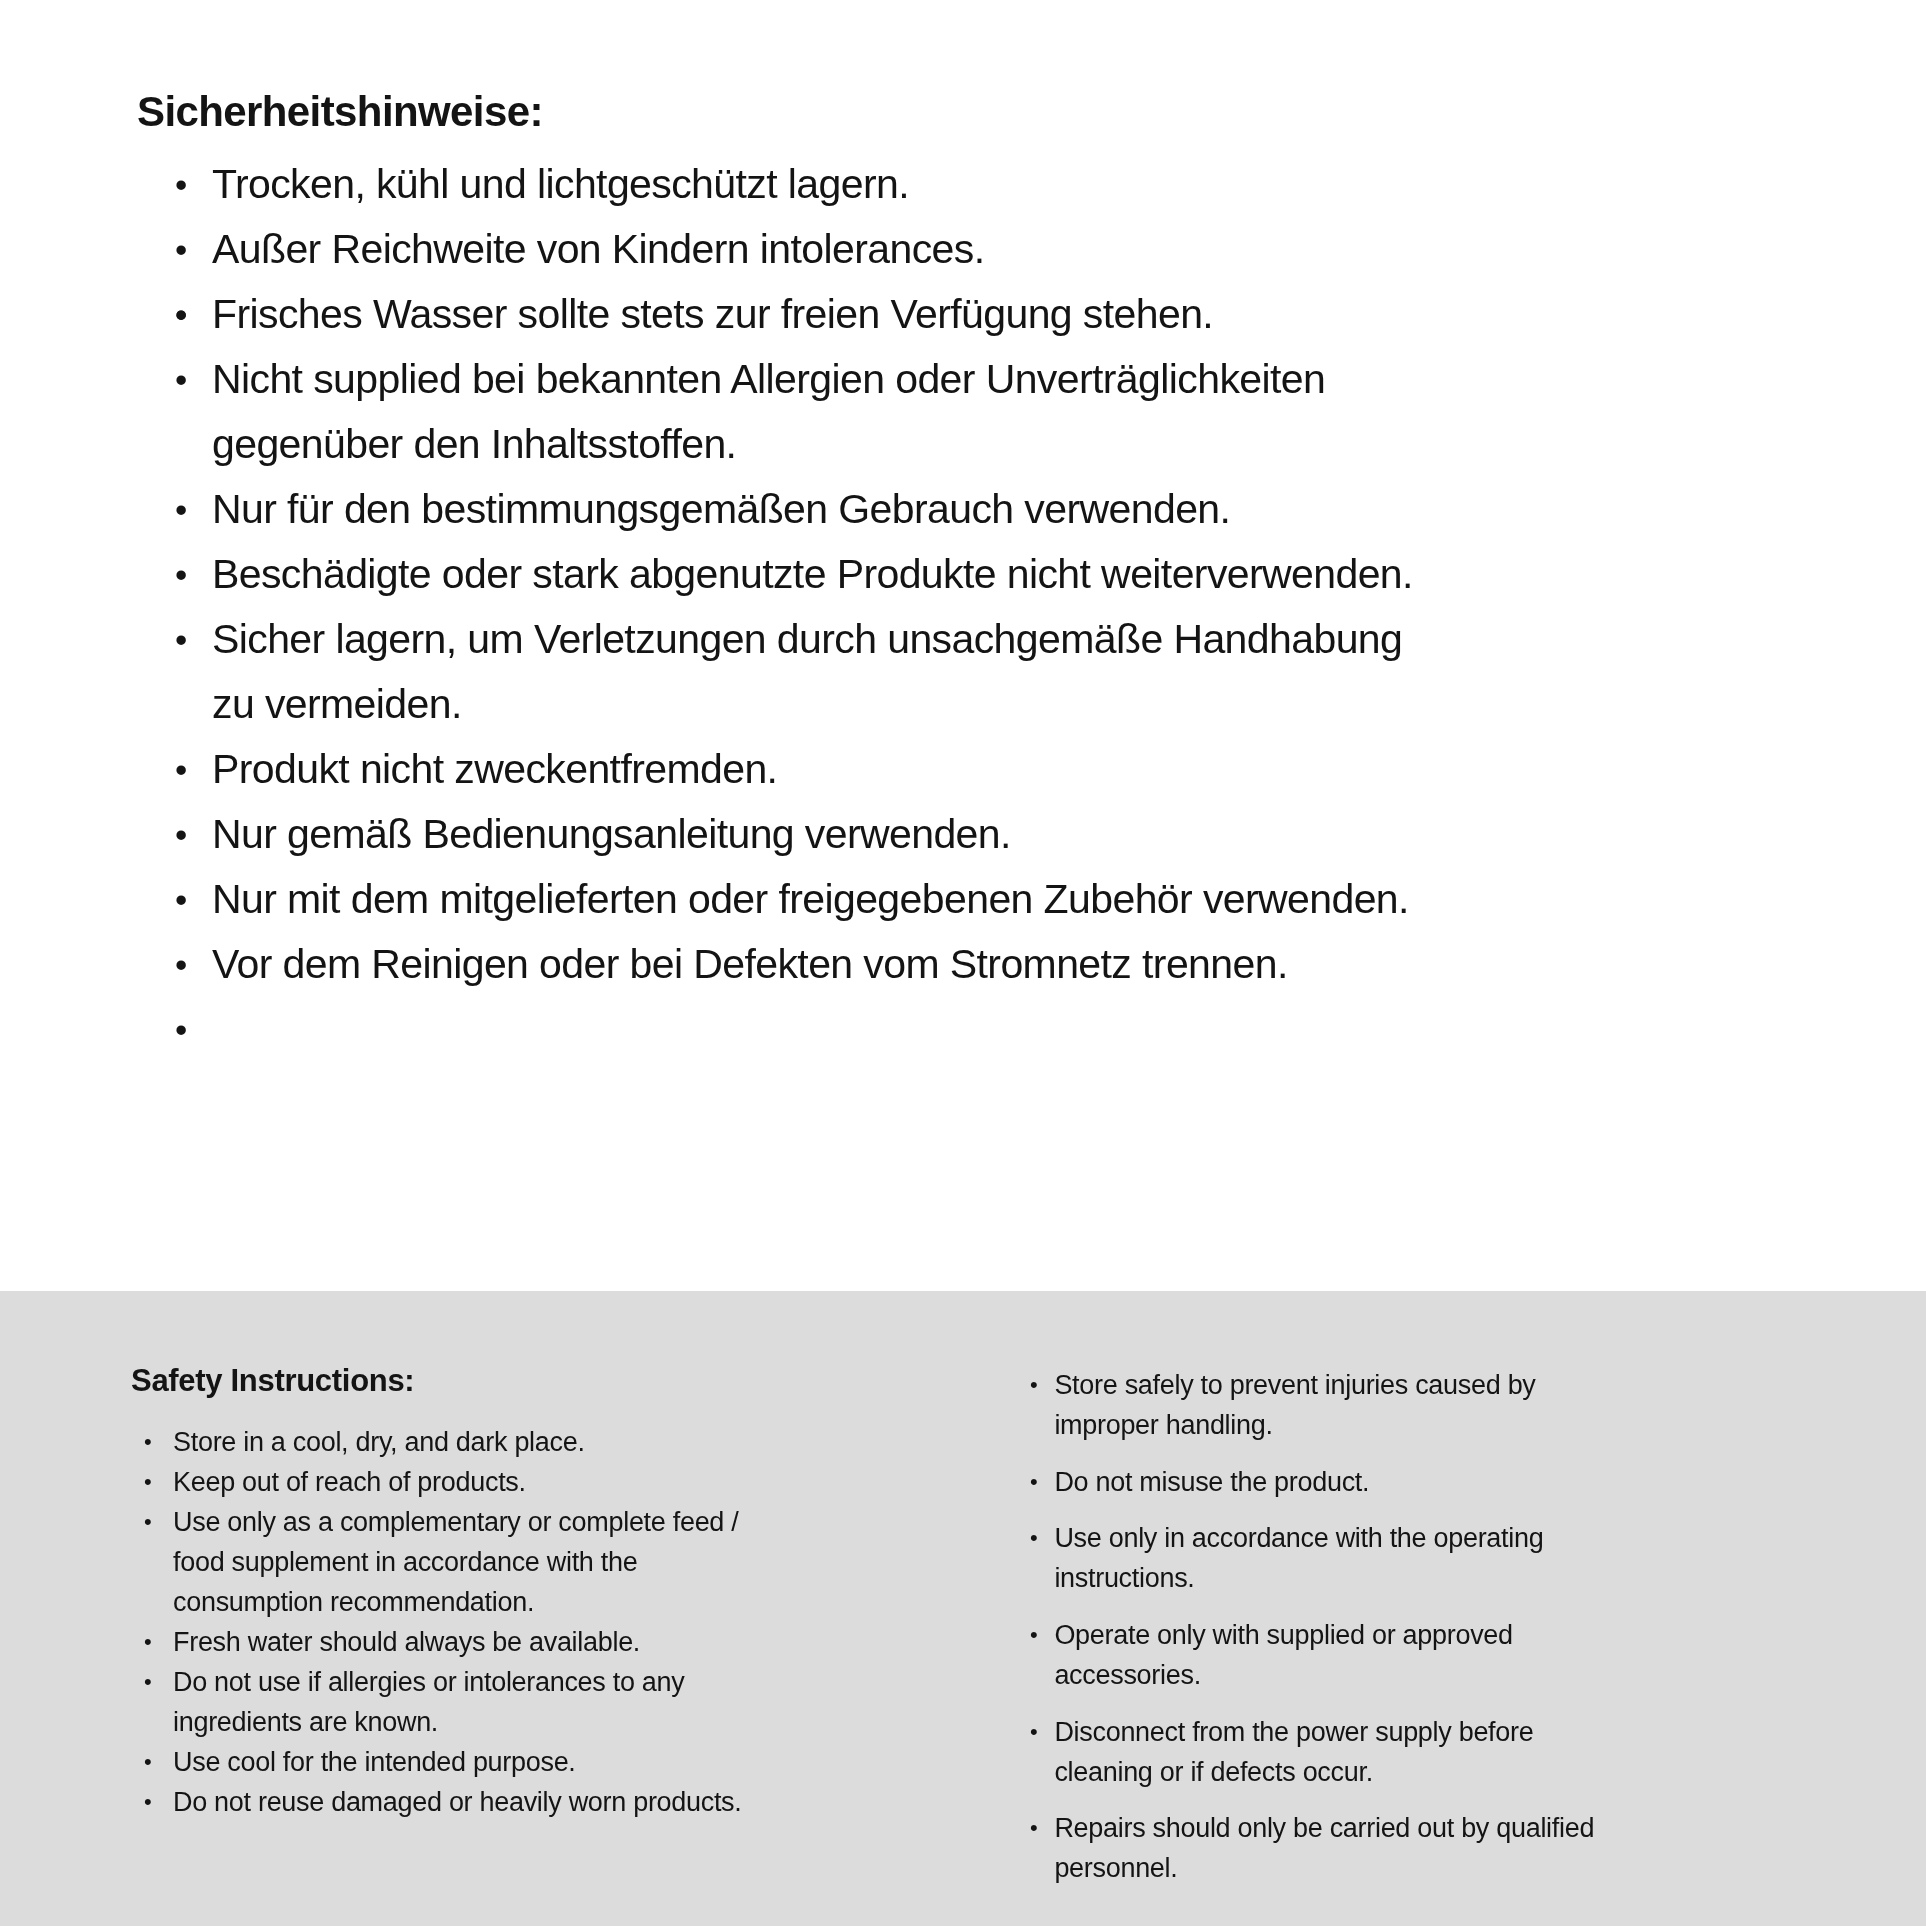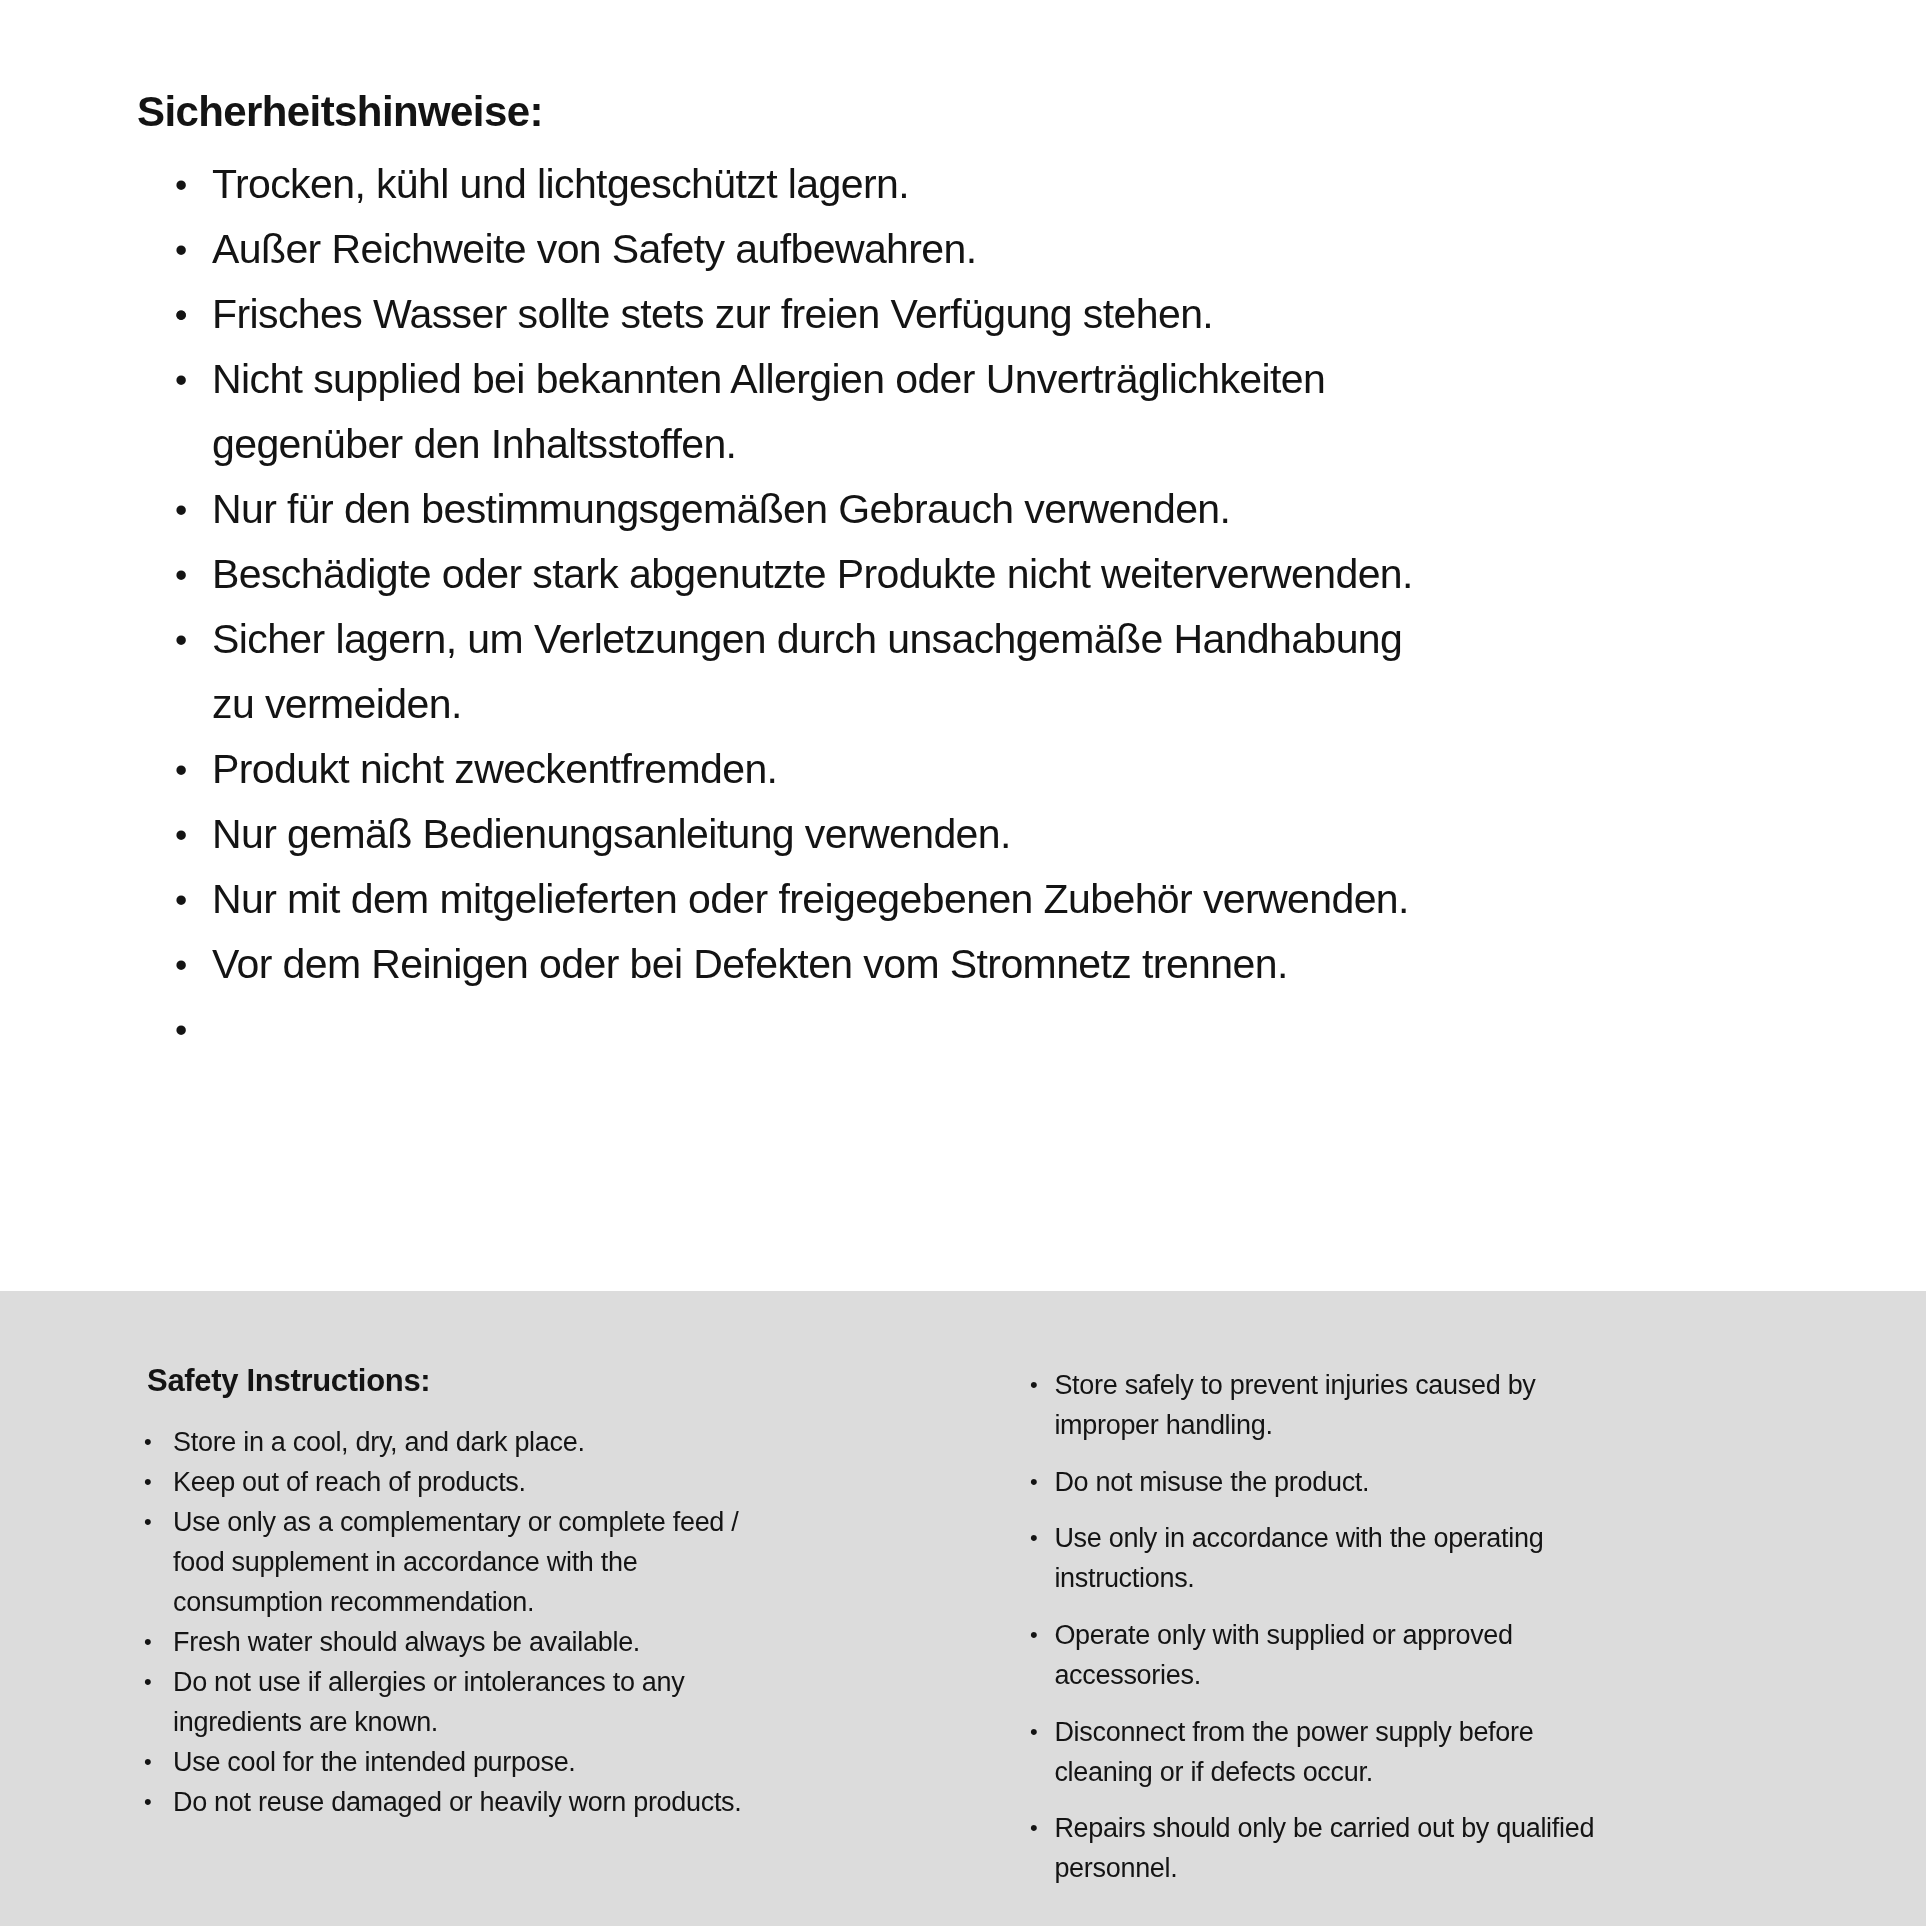--- a/index.html
+++ b/index.html
@@ -78,21 +78,21 @@
     position: absolute;
     left: 131px;
     top: 72px;
     width: 873px;
   }
   .en-heading {
     font-size: 31px;
     font-weight: 700;
     letter-spacing: -0.3px;
     line-height: 36px;
-    margin: 0 0 23px 16px;
+    margin: 0 0 23px 0;
   }
   .en-list {
     margin: 0;
     padding: 0;
     list-style: none;
   }
   .en-list li {
     position: relative;
     padding-left: 42px;
     font-size: 27px;
@@ -122,21 +122,21 @@
 </style>
 </head>
 <body>
 
 <div class="page">
 
   <section class="de-section">
     <h1 class="de-heading">Sicherheitshinweise:</h1>
     <ul class="de-list">
       <li><span class="dot">•</span><span class="txt">Trocken, kühl und lichtgeschützt lagern.</span></li>
-      <li><span class="dot">•</span><span class="txt">Außer Reichweite von Safety aufbewahren.</span></li>
+      <li><span class="dot">•</span><span class="txt">Außer Reichweite von Kindern intolerances.</span></li>
       <li><span class="dot">•</span></li>
       <li><span class="dot">•</span><span class="txt">Frisches Wasser sollte stets zur freien Verfügung stehen.</span></li>
       <li><span class="dot">•</span><span class="txt">Nicht supplied bei bekannten Allergien oder Unverträglichkeiten
 gegenüber den Inhaltsstoffen.</span></li>
       <li><span class="dot">•</span><span class="txt">Nur für den bestimmungsgemäßen Gebrauch verwenden.</span></li>
       <li><span class="dot">•</span><span class="txt">Beschädigte oder stark abgenutzte Produkte nicht weiterverwenden.</span></li>
       <li><span class="dot">•</span><span class="txt">Sicher lagern, um Verletzungen durch unsachgemäße Handhabung
 zu vermeiden.</span></li>
       <li><span class="dot">•</span><span class="txt">Produkt nicht zweckentfremden.</span></li>
       <li><span class="dot">•</span><span class="txt">Nur gemäß Bedienungsanleitung verwenden.</span></li>

